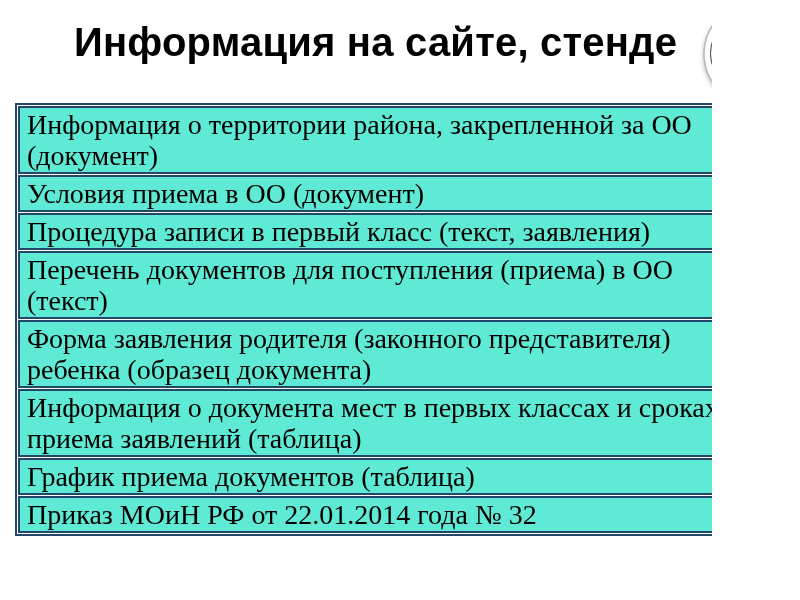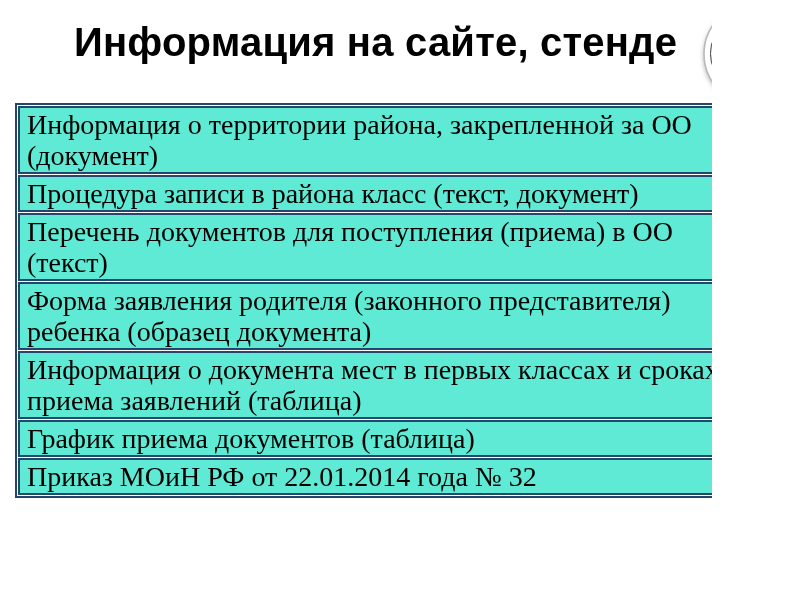--- a/index.html
+++ b/index.html
@@ -109,21 +109,22 @@
 
         <circle cx="29.5" cy="24.5" r="1.8" fill="var(--emblem-red,#d90012)"></circle>
         <circle cx="63.5" cy="24.5" r="1.8" fill="var(--emblem-red,#d90012)"></circle>
       </g>
     </svg>
   </div>
 
   <div class="info-table">
     <div class="row">Информация о территории района, закрепленной за ОО
 (документ)</div>
-    <div class="row">Процедура записи в района класс (текст, документ)</div>
+    <div class="row">Условия приема в ОО (документ)</div>
+    <div class="row">Процедура записи в первый класс (текст, заявления)</div>
     <div class="row">Перечень документов для поступления (приема) в ОО
 (текст)</div>
     <div class="row">Форма заявления родителя (законного представителя)
 ребенка (образец документа)</div>
     <div class="row">Информация о документа мест в первых классах и сроках
 приема заявлений (таблица)</div>
     <div class="row">График приема документов (таблица)</div>
     <div class="row">Приказ МОиН РФ от 22.01.2014 года № 32</div>
   </div>
 

